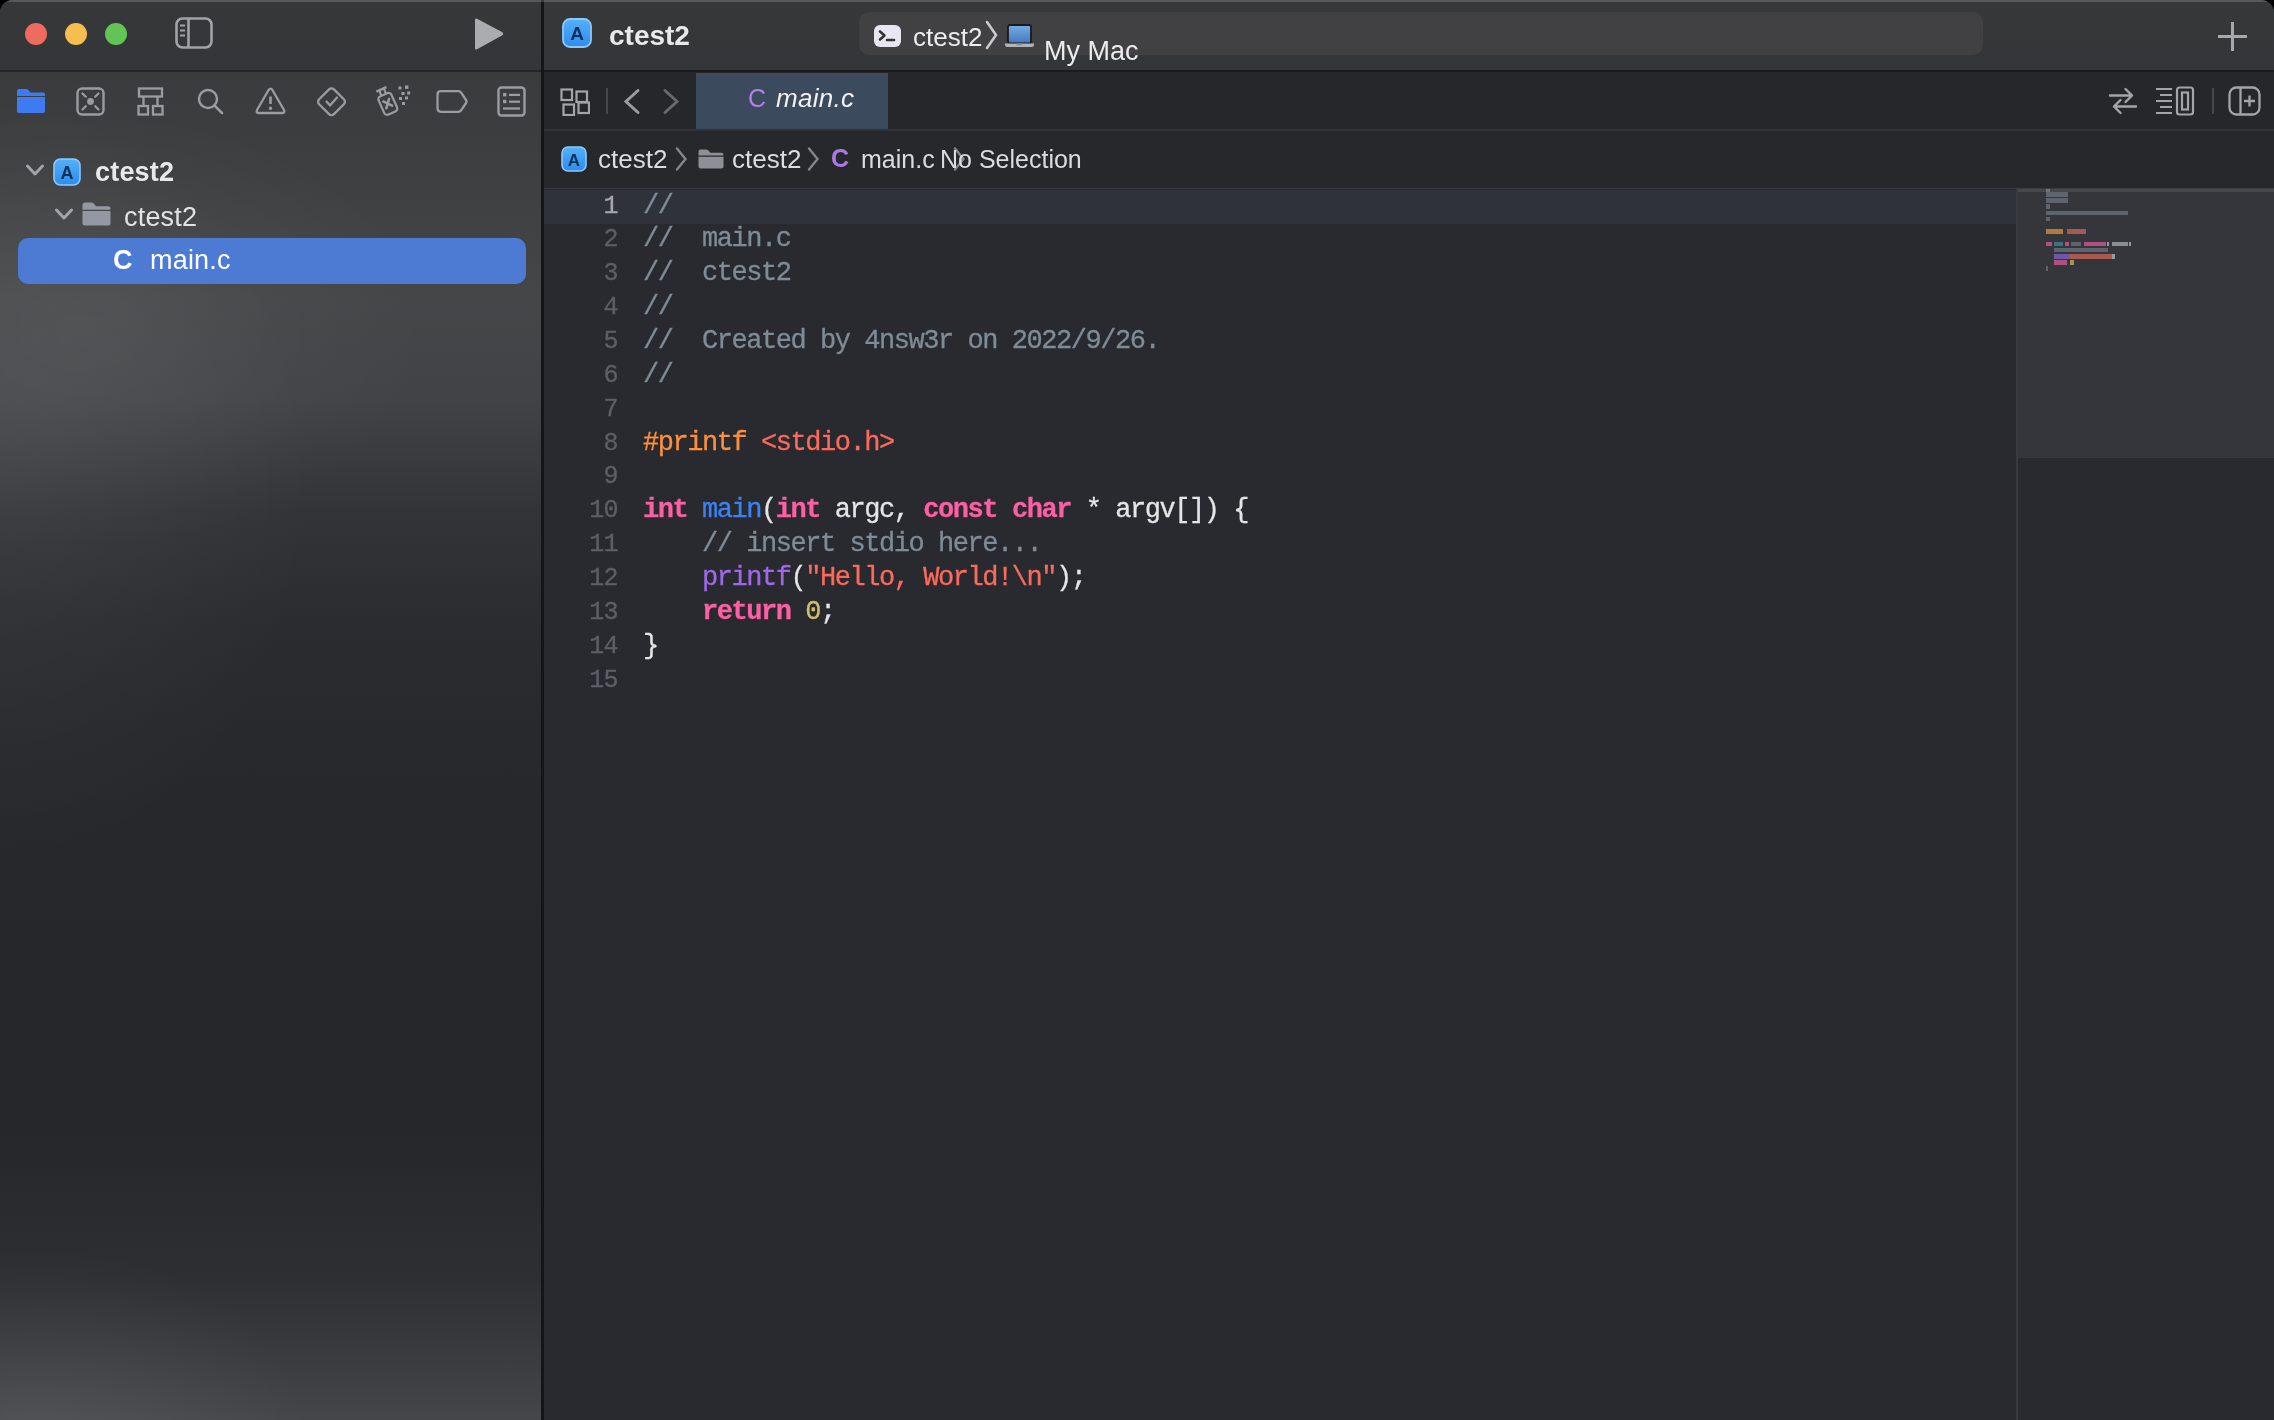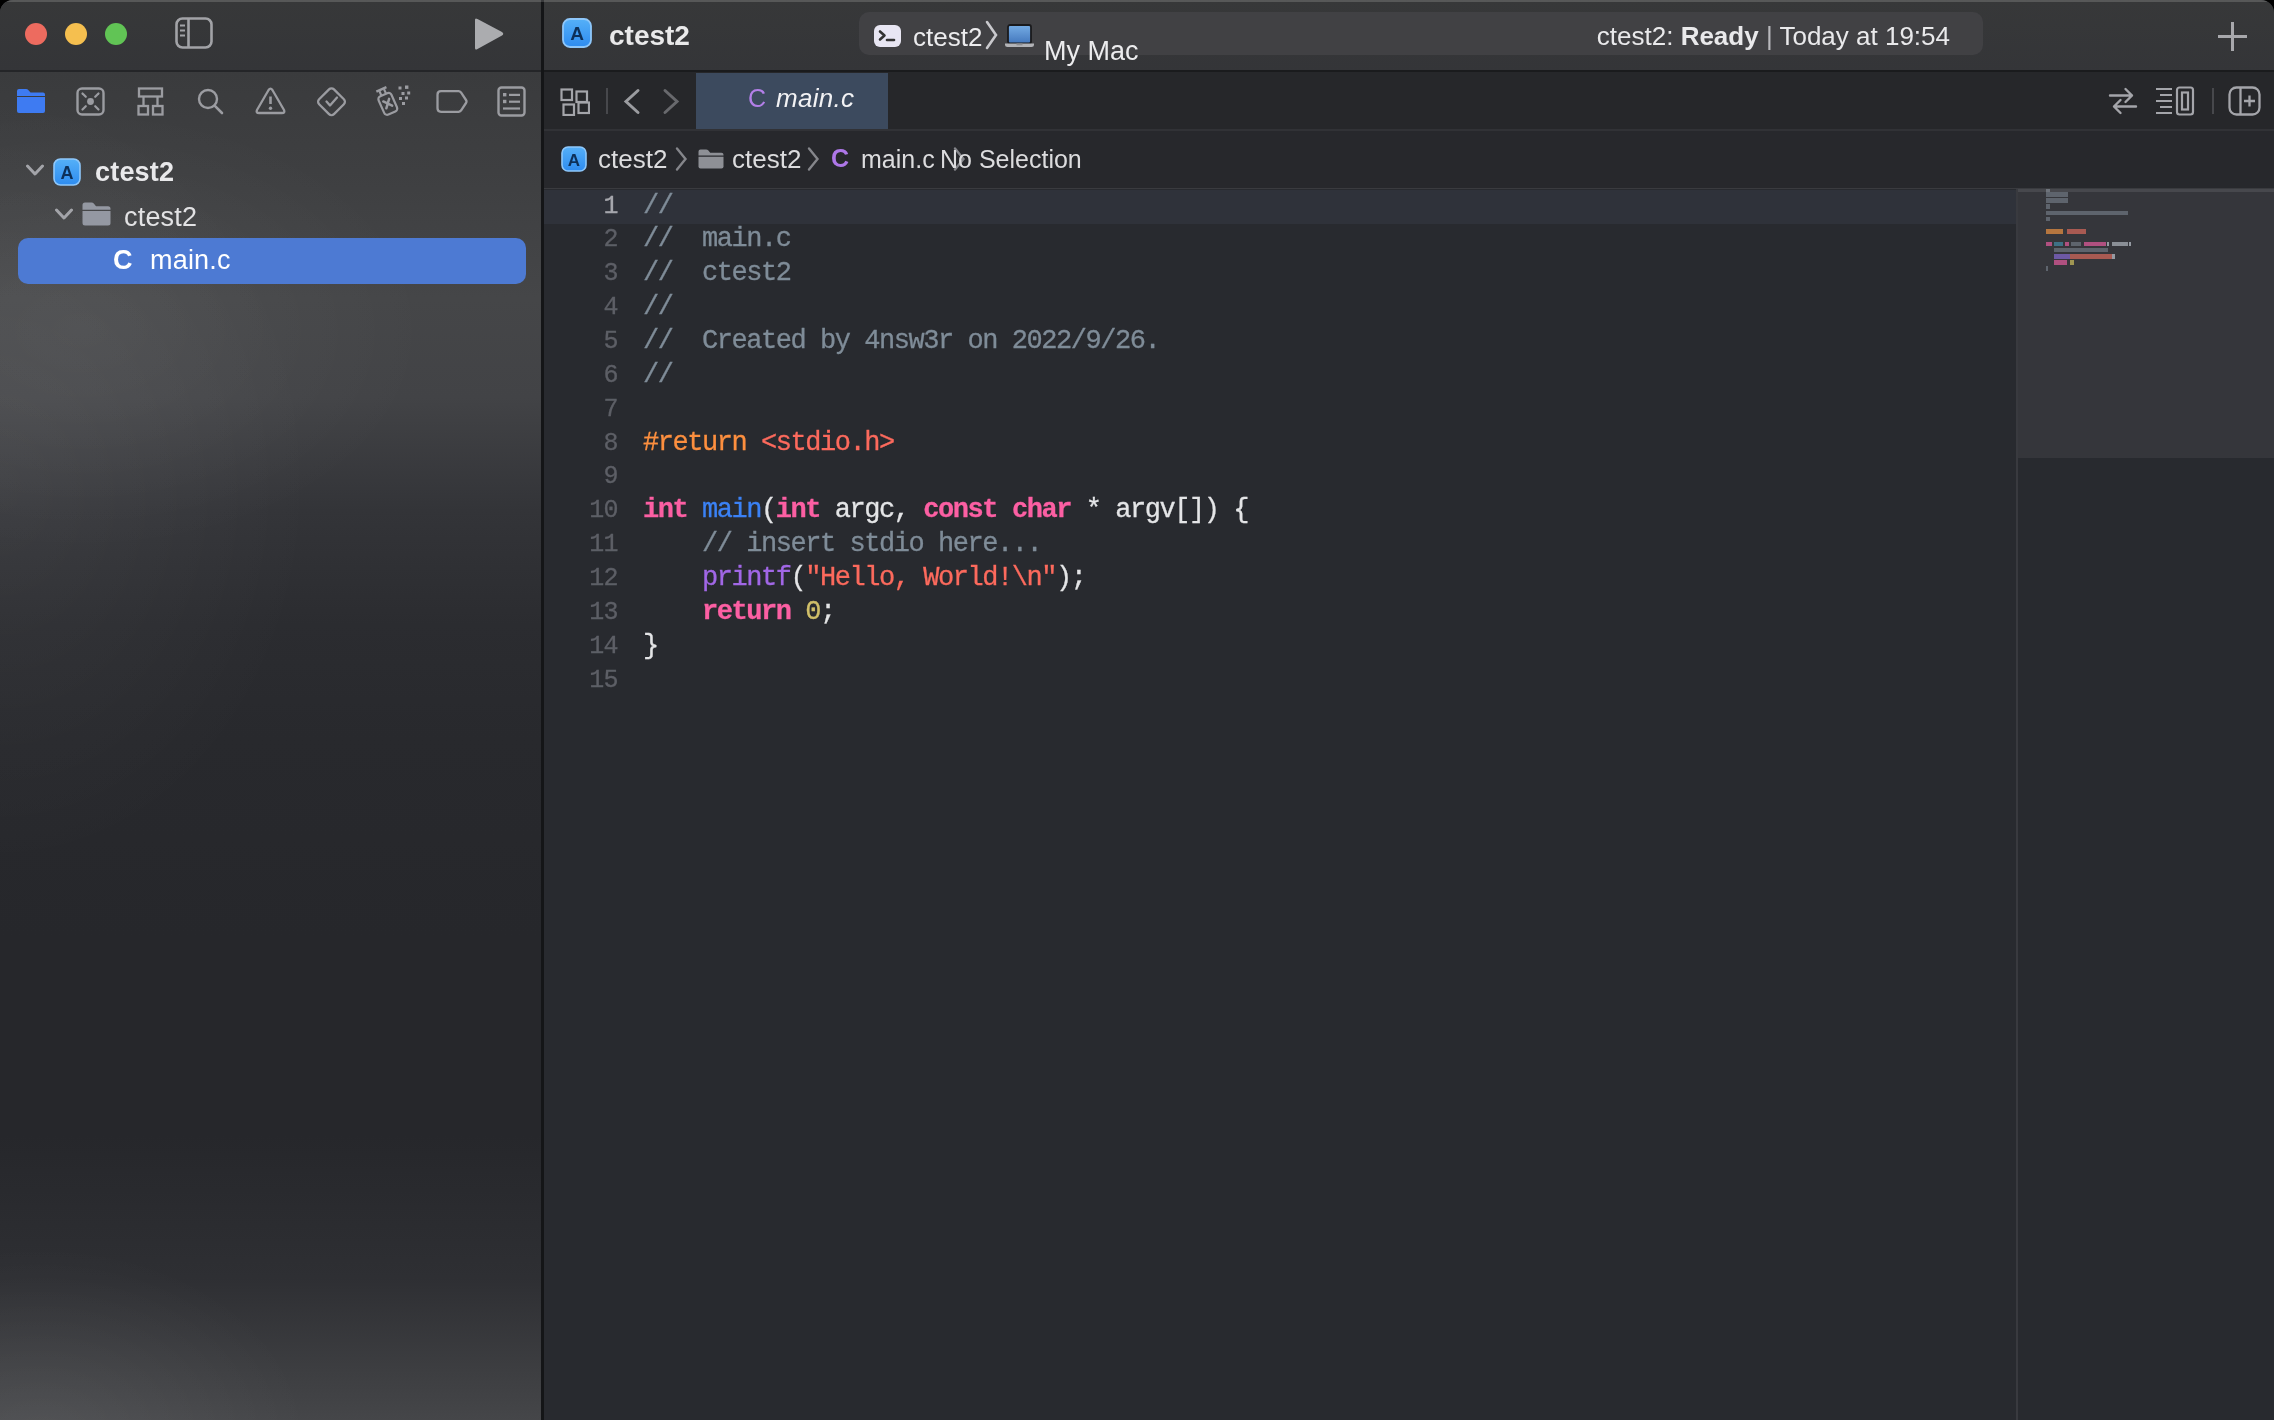--- a/index.html
+++ b/index.html
@@ -175,23 +175,20 @@
       <stop offset="0" stop-color="#76ade5"></stop>
           <stop offset="1" stop-color="#4377bd"></stop>
         </linearGradient>
       </defs>
     <rect x="4" y="1" width="23" height="18.5" rx="2" fill="url(#lapg)" stroke="#1a1a1c" stroke-width="1.8"></rect>
     <path d="M1 19.5 L30 19.5 L30 21 Q30 23 27.5 23 L3.5 23 Q1 23 1 21 Z" fill="#b2b3b7"></path>
     <rect x="12.5" y="19.5" width="6" height="1.8" fill="#8e8f93"></rect>
   </svg>
   <div class="abs" style="left:1044px; top:36px; font-size:27px; color:#ececee;">My Mac</div>
 
-  <div class="abs" style="left:859px; top:21px; width:1091px; text-align:right; font-size:26px; color:#e9e9eb;">
-    ctest2: <b>Ready</b> <span style="color:#b9b9bd">|</span> Today at 19:54
-  </div>
 
   <svg class="abs" style="left:2216px; top:20px;" width="33" height="33" viewBox="0 0 33 33">
     <line x1="16.5" y1="2" x2="16.5" y2="31" stroke="#a8a8ac" stroke-width="3"></line>
     <line x1="2" y1="16.5" x2="31" y2="16.5" stroke="#a8a8ac" stroke-width="3"></line>
   </svg>
 
   <div class="abs" style="left:543px; top:72px; width:1731px; height:57px; background:#26272a;"></div>
 
   <svg class="abs" style="left:560px; top:88px;" width="30" height="28" viewBox="0 0 30 28">
     <g fill="none" stroke="#a4a5aa" stroke-width="2.2">
@@ -291,21 +288,21 @@
 14
 15</pre>
 
   <pre class="abs" style="left:643px; top:189.5px; font-size:27px; letter-spacing:-1.45px; line-height:33.86px; color:#e4e5e7;"><span style="color:#7f8c98">//
 //  main.c
 //  ctest2
 //
 //  Created by 4nsw3r on 2022/9/26.
 //</span>
 
-<span style="color:#fd8f3f">#return</span> <span style="color:#fc6a5d">&lt;stdio.h&gt;</span>
+<span style="color:#fd8f3f">#printf</span> <span style="color:#fc6a5d">&lt;stdio.h&gt;</span>
 
 <b style="color:#fc5fa3">int</b> <span style="color:#3b82f6">main</span>(<b style="color:#fc5fa3">int</b> argc, <b style="color:#fc5fa3">const</b> <b style="color:#fc5fa3">char</b> * argv[]) {
     <span style="color:#7f8c98">// insert stdio here...</span>
     <span style="color:#a167e6">printf</span>(<span style="color:#fc6a5d">"Hello, World!\n"</span>);
     <b style="color:#fc5fa3">return</b> <span style="color:#d0bf69">0</span>;
 }</pre>
 
   <div class="abs" style="left:2017px; top:189px; width:257px; height:269px; background:#35363b;"></div>
   <div class="abs" style="left:2017px; top:187.5px; width:257px; height:4.8px; background:#47484d;"></div>
   <div class="abs" style="left:2045.5px; top:188px; width:4px; height:4px; background:#6e737b;"></div>

